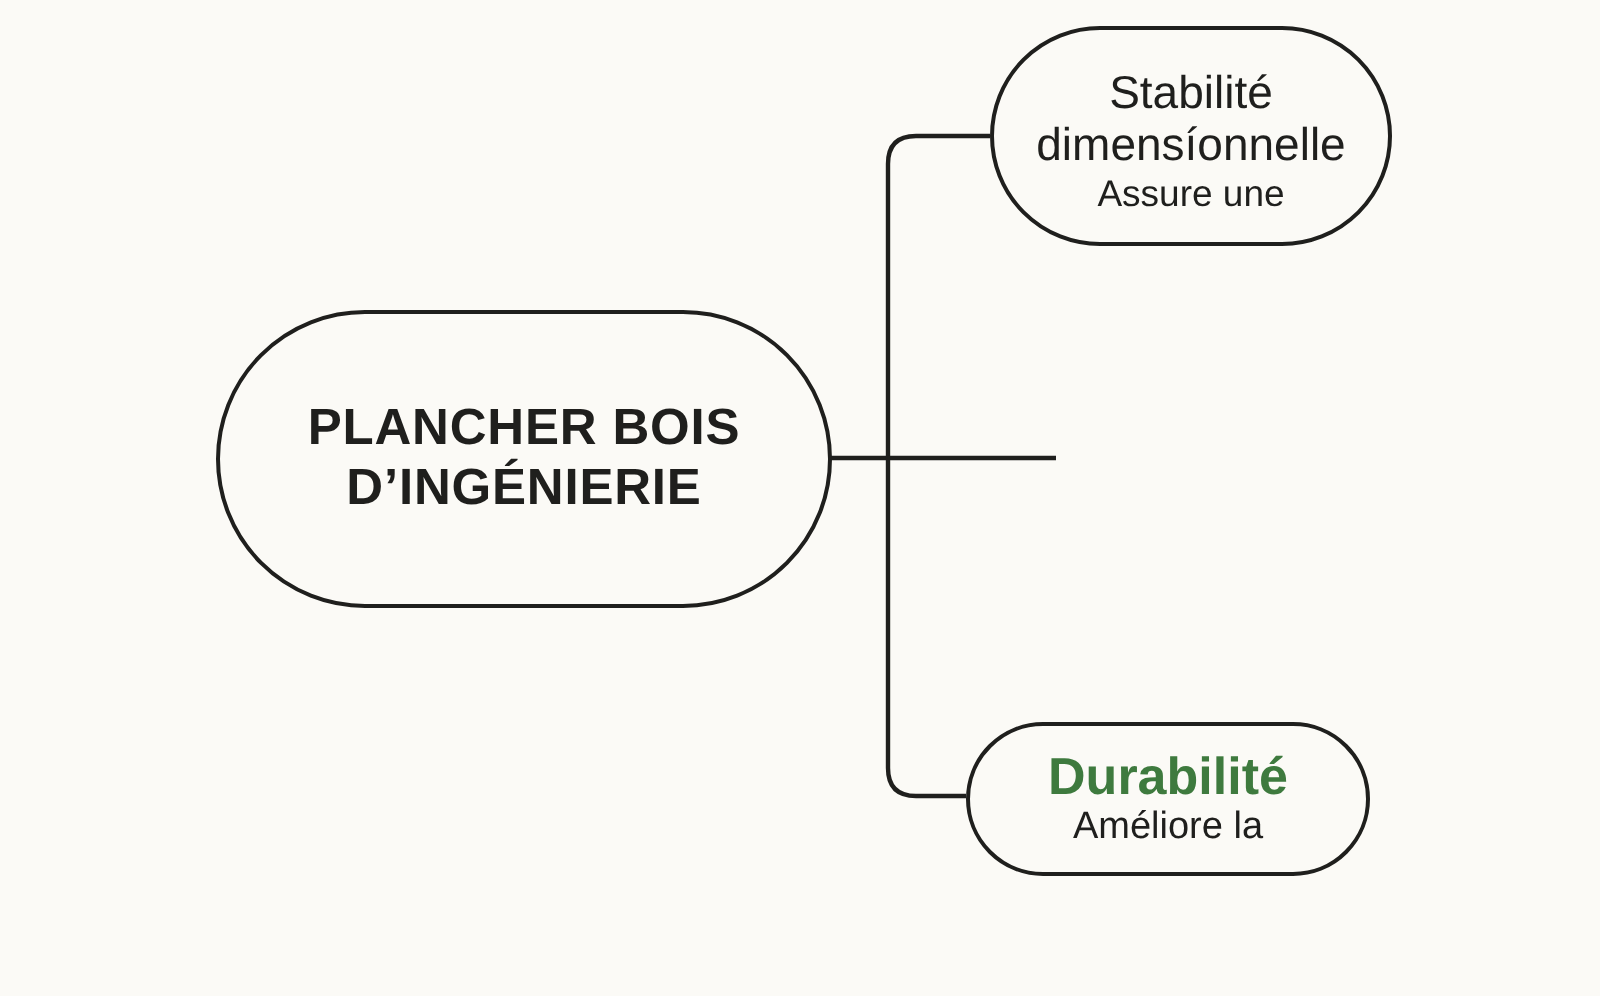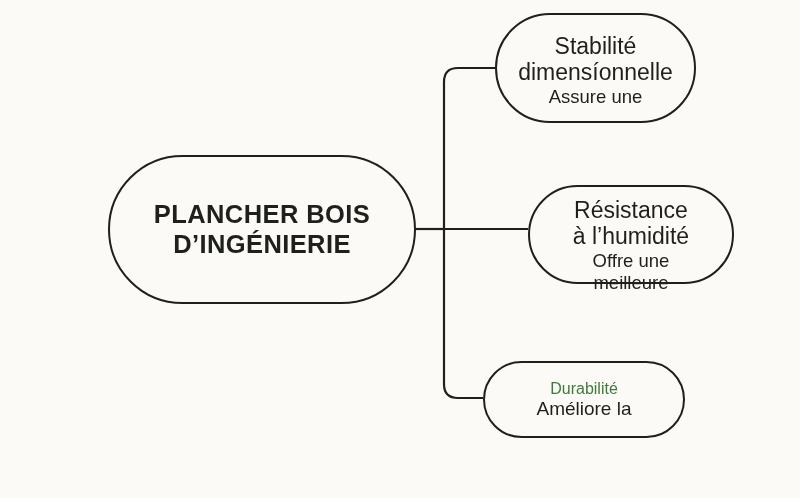--- a/index.html
+++ b/index.html
@@ -103,22 +103,22 @@
   
   #node-durabilite {
     left: 483px;
     top: 361px;
     width: 202px;
     height: 77px;
     border-radius: 40px;
   }
   #node-durabilite .node-title {
     color: #3E7A3E;
-    font-weight: 400;
-    font-size: 16px;
+    font-weight: 700;
+    font-size: 26px;
   }
   #node-durabilite .node-sub {
     font-size: 19px;
   }
 </style>
 </head>
 <body>
 
 <div id="diagram-canvas">
 
@@ -137,25 +137,19 @@
     <div class="node-title">PLANCHER BOIS
 D’INGÉNIERIE</div>
   </div>
 
   <div class="node branch" id="node-stabilite">
     <div class="node-title">Stabilité
 dimensíonnelle</div>
     <div class="node-sub">Assure une</div>
   </div>
 
-  <div class="node branch" id="node-resistance">
-    <div class="node-title">Résistance
-à l’humidité</div>
-    <div class="node-sub">Offre une
-meilleure</div>
-  </div>
 
   <div class="node branch" id="node-durabilite">
     <div class="node-title">Durabilité</div>
     <div class="node-sub">Améliore la</div>
   </div>
 
 </div>
 
 </body></html>

